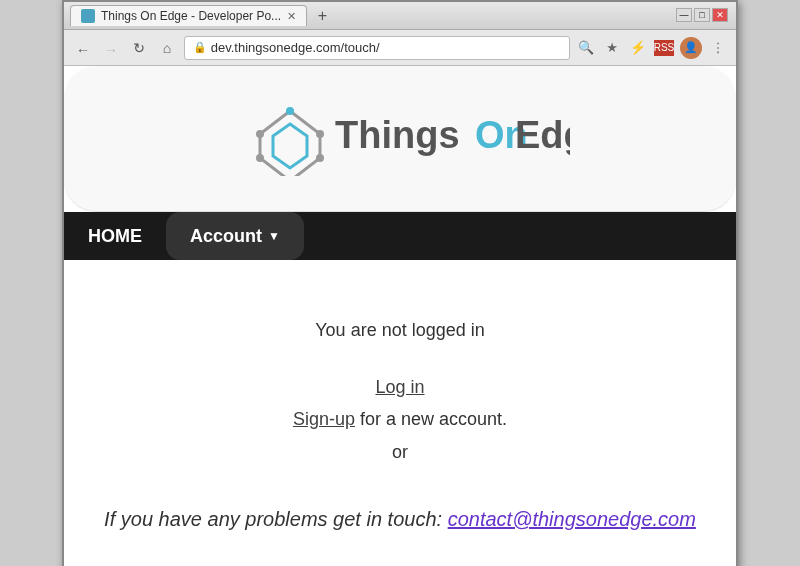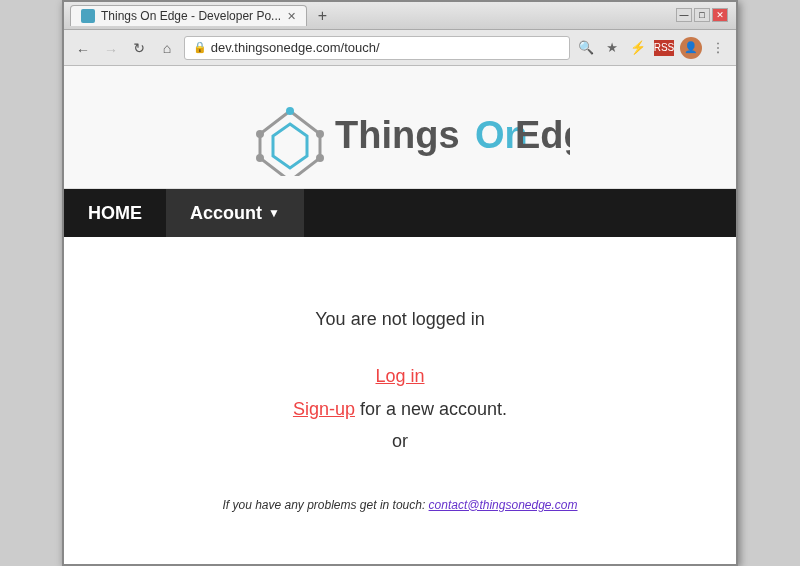--- a/index.html
+++ b/index.html
@@ -159,22 +159,23 @@
       display: flex;
       flex-direction: column;
     }
 
     
     .logo-area {
       background: #f8f8f8;
       display: flex;
       justify-content: center;
       align-items: center;
-      padding: 30px 0 12px 0;
+      padding: 30px 0 35px 0;
       border-bottom: 1px solid #e0e0e0;
+      border-radius: 32px;
     }
 
     .logo-svg {
       display: flex;
       align-items: center;
       gap: 0;
     }
 
     
     .nav-bar {
@@ -190,20 +191,21 @@
       align-items: center;
       color: white;
       font-size: 18px;
       font-weight: bold;
       cursor: pointer;
       text-decoration: none;
     }
 
     .nav-item.active {
       background: #333;
+      border-radius: 14px;
     }
 
     .nav-dropdown {
       display: flex;
       align-items: center;
       gap: 6px;
     }
 
     .dropdown-arrow {
       font-size: 12px;
@@ -227,27 +229,27 @@
     }
 
     .action-links {
       font-size: 18px;
       color: #333;
       line-height: 1.8;
       margin-bottom: 40px;
     }
 
     .link {
-      color: #ef4444;
+      color: #404040;
       text-decoration: underline;
       cursor: pointer;
     }
 
     .contact-line {
-      font-size: 12px;
+      font-size: 20px;
       color: #333;
       font-style: italic;
     }
 
     .contact-link {
       color: #6633cc;
       text-decoration: underline;
       cursor: pointer;
     }
 

